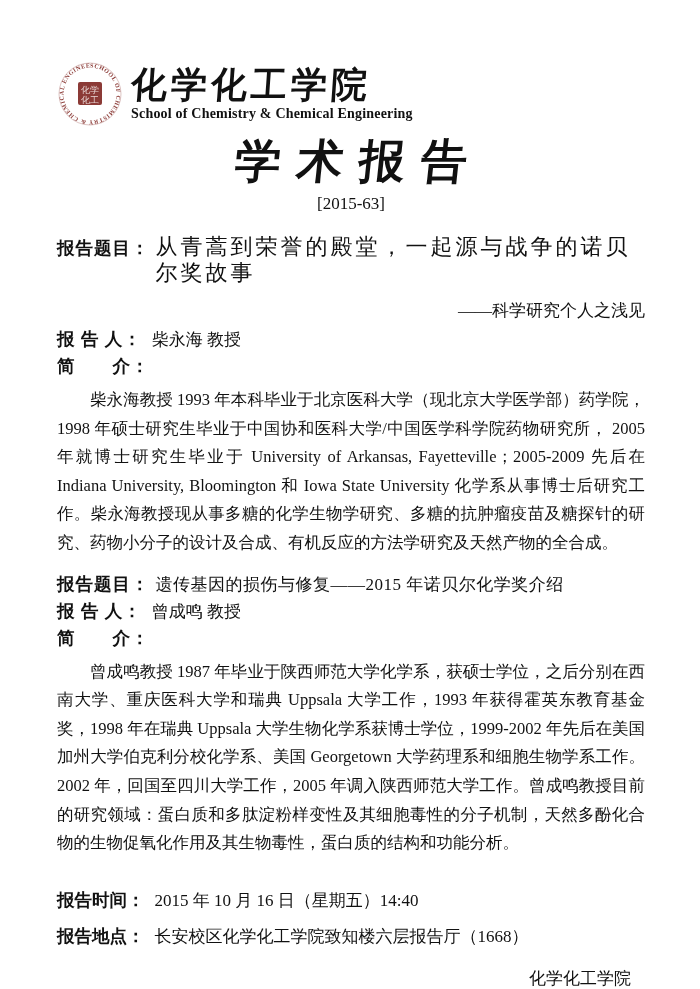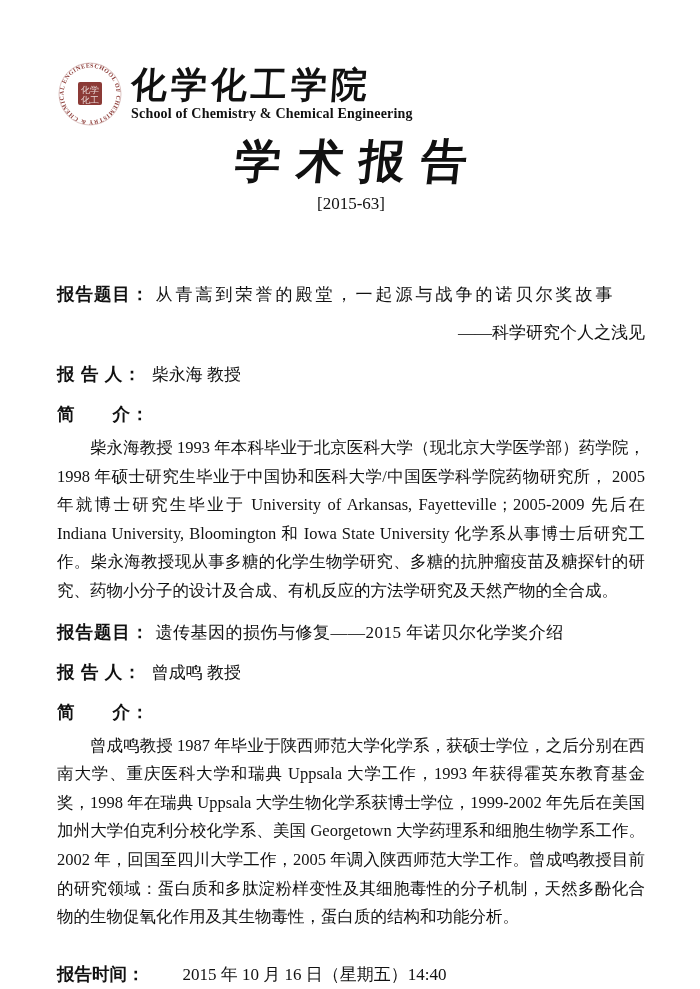--- a/index.html
+++ b/index.html
@@ -20,34 +20,34 @@
   }
   .college-en { font-size:14px; font-weight:bold; letter-spacing:0.2px; margin-top:2px; }
   
   .doc-title {
     text-align:center; font-size:46px; font-weight:bold; margin-top:8px;
     letter-spacing:16px; padding-left:16px; line-height:52px;
     transform:skewX(-6deg);
   }
   .doc-number { text-align:center; font-size:17px; margin-top:4px; line-height:24px; }
   
-  .field-row { display:flex; align-items:baseline; margin-top:16px; }
+  .field-row { display:flex; align-items:baseline; margin-top:3px; }
   .label { font-weight:bold; font-size:17.5px; white-space:nowrap; letter-spacing:1px; flex:0 0 auto; }
   .value { font-size:17px; margin-left:10px; }
   .title-block { flex:1 1 auto; margin-left:6px; }
-  .title-line1 { font-size:17px; letter-spacing:3px; line-height:26px;margin-top:48px; }
+  .title-line1 { font-size:22px; letter-spacing:3px; line-height:26px; }
   .title-line2 { font-size:17px; text-align:right; margin-top:12px; line-height:26px; }
   
   .intro-para {
     margin-top:8px; font-size:16.5px; line-height:28.6px;
     text-align:justify; text-indent:2em;
   }
   
   .footer-block { margin-top:30px; }
-  .footer-row { display:flex; align-items:baseline; margin-top:18px;gap:28px; }
+  .footer-row { display:flex; align-items:baseline; margin-top:12px; }
   .signature-block { margin-top:14px; text-align:right; padding-right:14px; }
   .signature-line { font-size:17px; line-height:33px; }
 </style>
 </head>
 <body>
 
 <div class="page">
 
   <div class="logo-row">
     <svg class="seal" viewBox="0 0 66 66">

